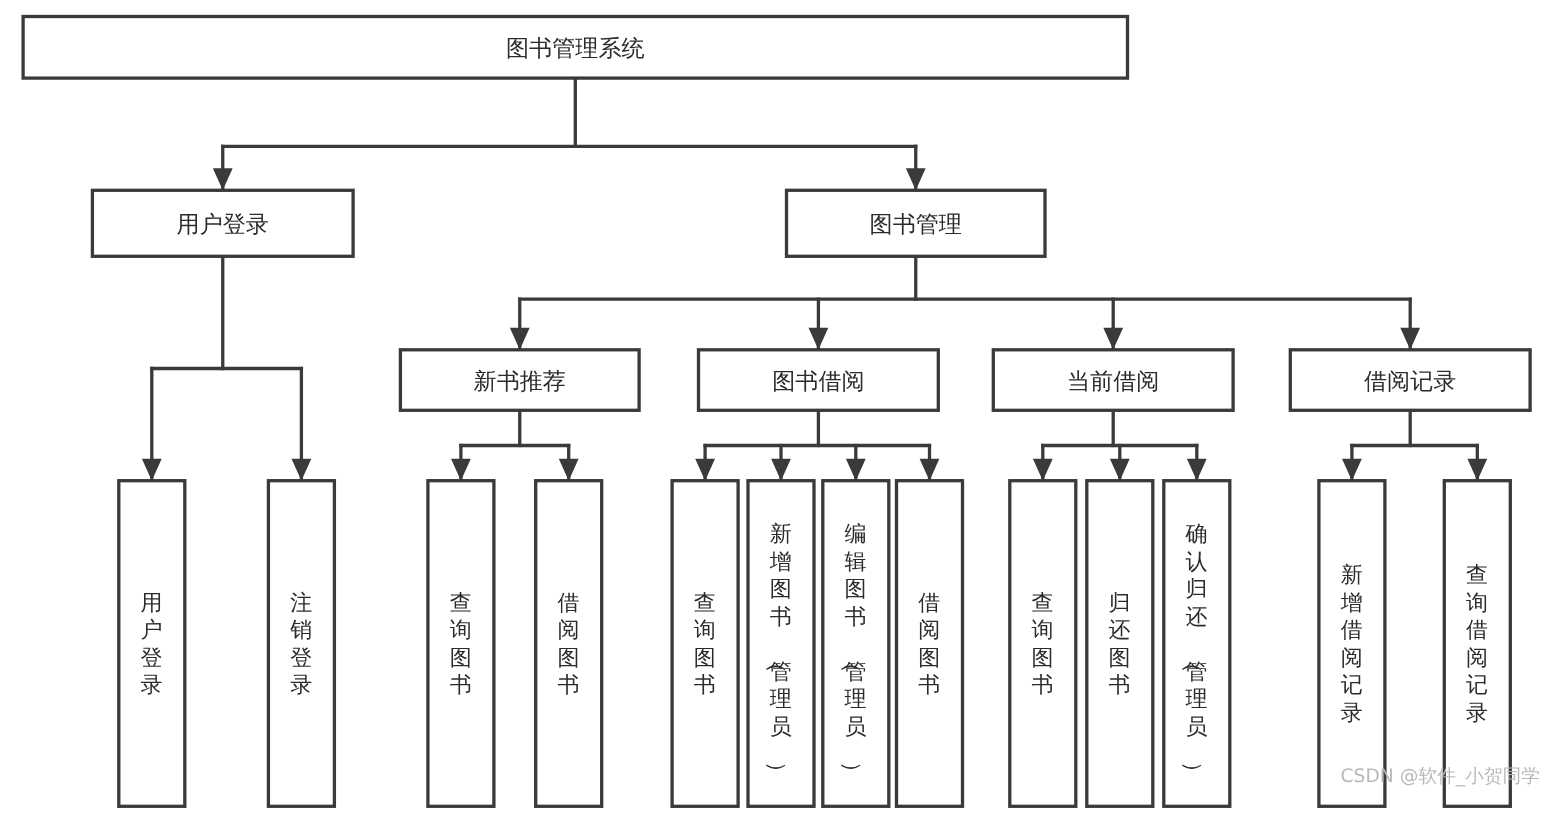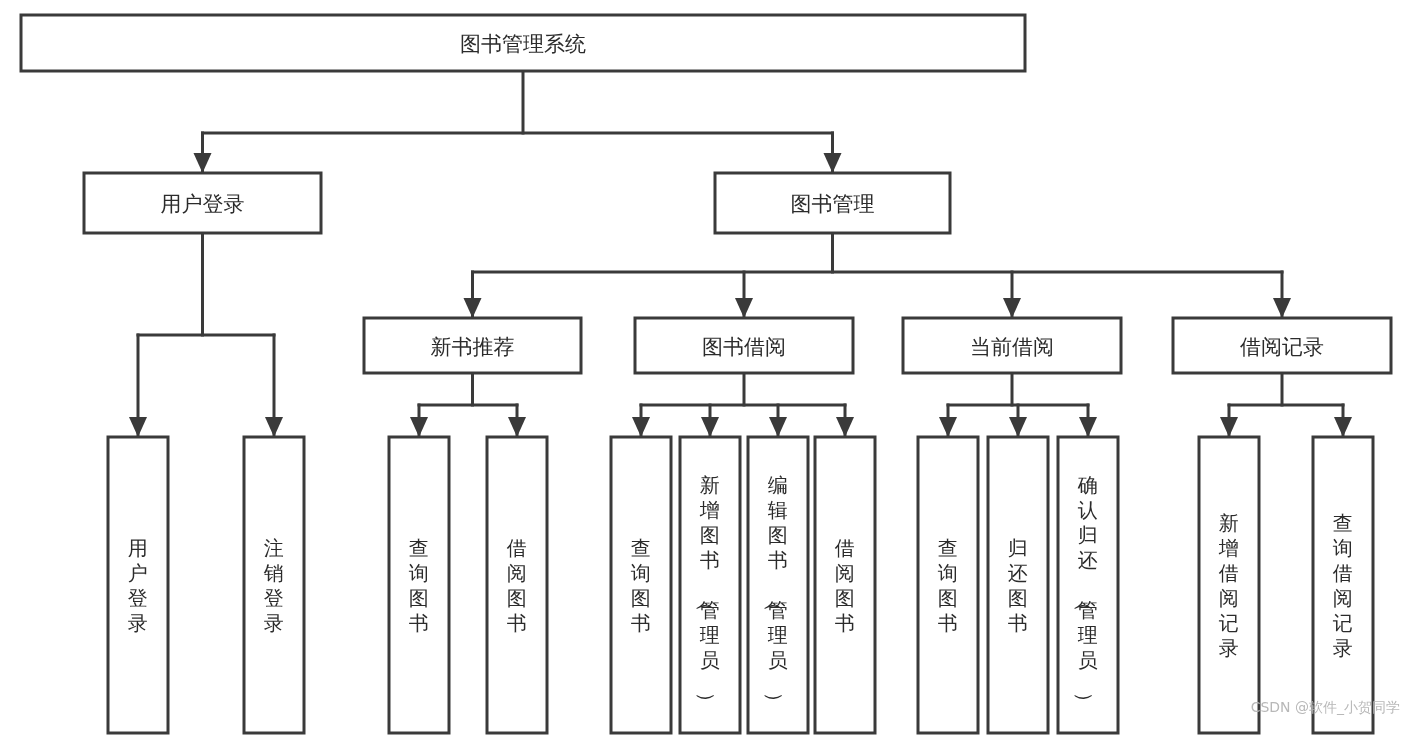--- a/index.html
+++ b/index.html
@@ -50,21 +50,21 @@
   }
   .node-label.vertical-label {
     font-size: 20px;
     letter-spacing: 0.5px;
   }
   .watermark {
     position: absolute;
     right: 8px;
     bottom: 4px;
     font-family: "DejaVu Sans", "Liberation Sans", sans-serif;
-    font-size: 14px;
+    font-size: 17px;
     color: #b8b8b8;
     white-space: nowrap;
     user-select: none;
     pointer-events: none;
   }
 </style>
 </head>
 <body>
 
 <div id="diagram-root">

